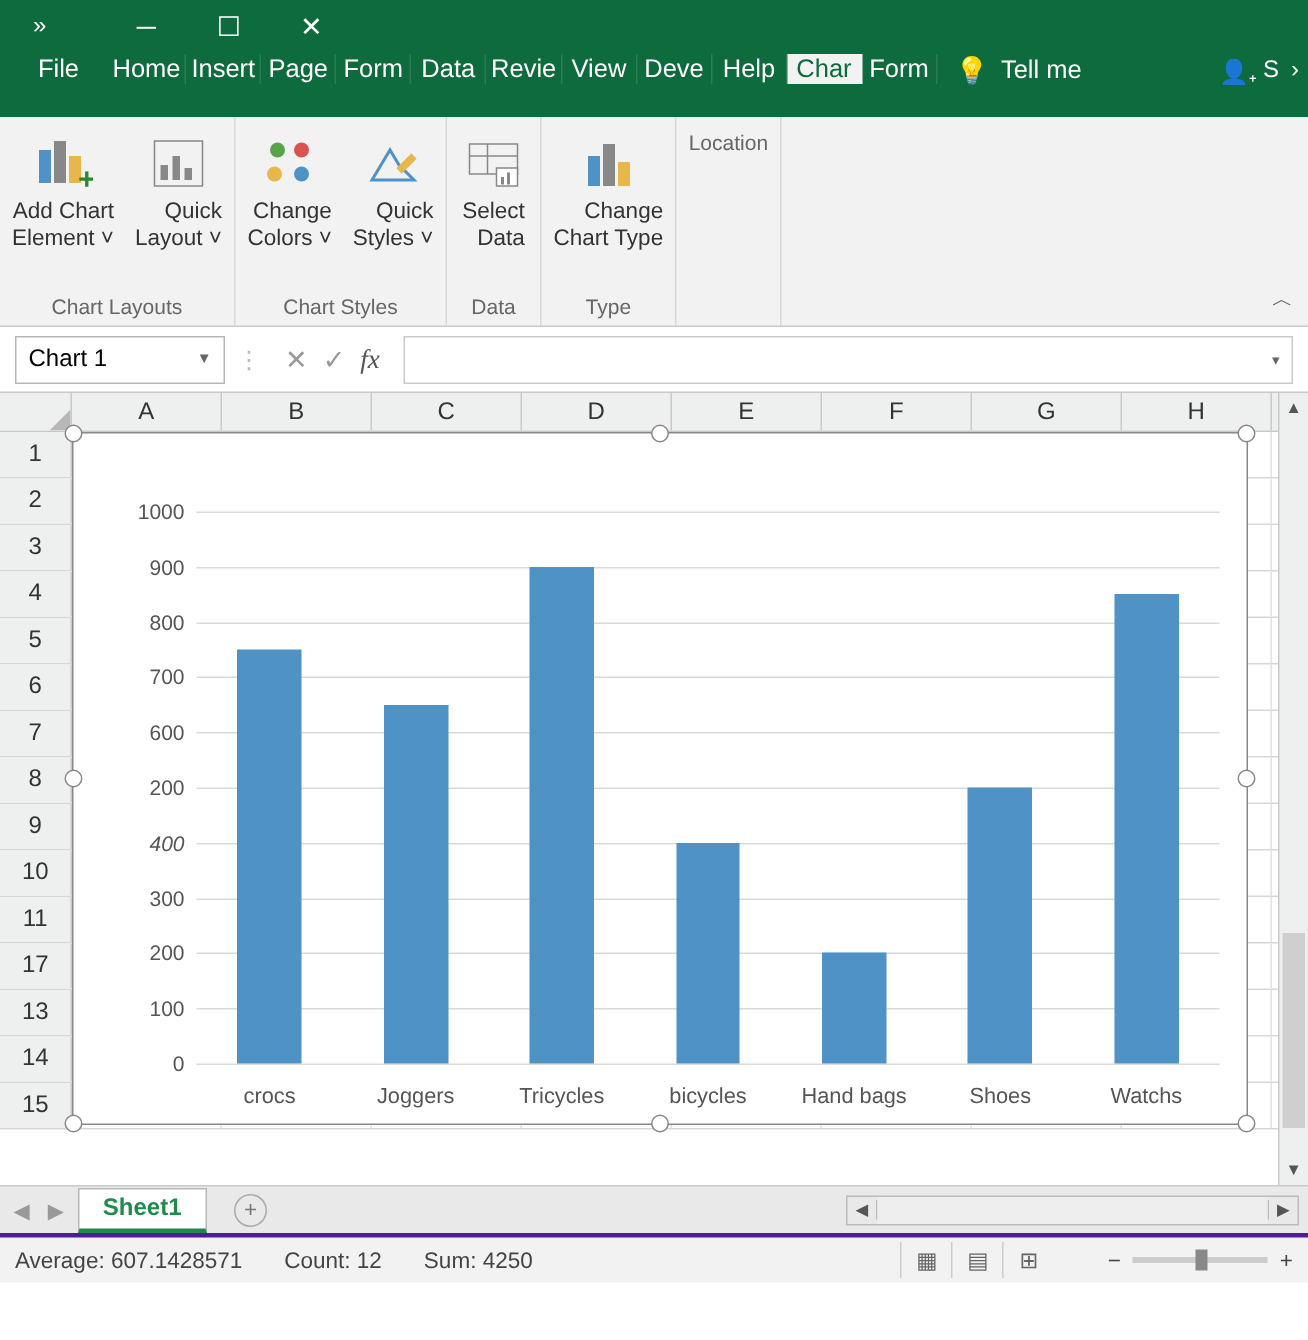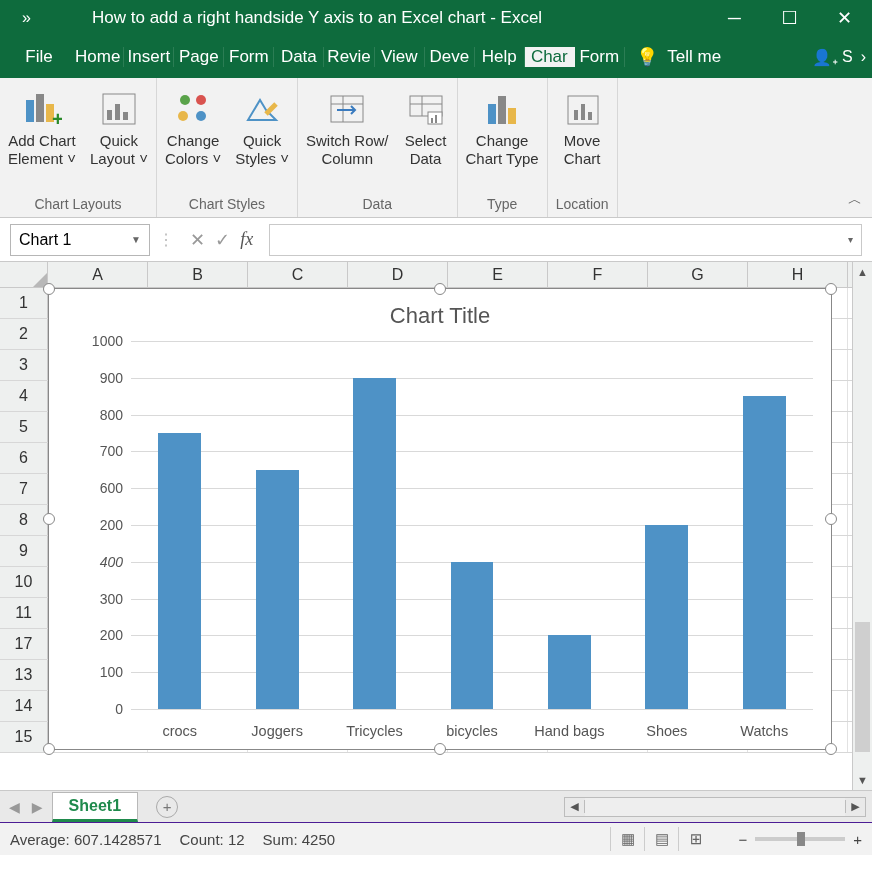--- a/index.html
+++ b/index.html
@@ -6,35 +6,35 @@
   body { width: 872px; height: 893px; background: #fff; overflow: hidden; user-select: none; }
 
   
   .titlebar { height: 36px; background: #0e6b3d; display: flex; align-items: center; color: #fff; }
   .titlebar .qat { width: 70px; display:flex; align-items:center; padding-left:22px; font-size:16px; }
   .titlebar .title { flex:1; text-align:left; font-size:17px; padding-left:22px; }
   .winbtns { display:flex; height:100%; }
   .winbtn { width:55px; display:flex; align-items:center; justify-content:center; font-size:18px; color:#fff; }
 
   
-  .tabstrip { height: 42px; background: #0e6b3d; display:flex; align-items:center; padding-left:6px; overflow:hidden; }
+  .tabstrip { height: 42px; background: #0e6b3d; display:flex; align-items:flex-start; padding-left:6px; overflow:hidden; }
   .filetab { width:66px; display:flex; align-items:center; justify-content:center; color:#fff; font-size:17px; }
   .tab { padding:0 3px; display:flex; align-items:center; justify-content:center; color:#fff; font-size:17px; border-right:1px solid rgba(255,255,255,0.12); min-width:50px; cursor:default;}
   .tab.active { background:#f2f2f2; color:#0e6b3d; }
   .tellme-area { display:flex; align-items:center; margin-left:12px; color:#fff; font-size:17px; gap:8px;}
   .bulb { font-size:18px;}
   .share-area { margin-left:auto; display:flex; align-items:center; color:#fff; font-size:16px; padding-right:6px; gap:4px;}
 
   
   .ribbon { height:140px; background:#f2f2f2; border-bottom:1px solid #c9c9c9; display:flex; position:relative;}
   .group { border-right:1px solid #d7d7d7; padding:6px 8px 2px 8px; display:flex; flex-direction:column; align-items:center; justify-content:space-between; }
   .group-inner { display:flex; gap:14px; align-items:flex-start; flex:1;}
   .bigbtn { display:flex; flex-direction:column; align-items:center; width:auto; gap:2px; font-size:15px; color:#333; padding-top:4px;}
   .bigbtn .ico { width:46px; height:42px; display:flex; align-items:center; justify-content:center; }
-  .bigbtn .lbl { text-align:center; line-height:1.2; font-size:15px;}
+  .bigbtn .lbl { text-align:right; line-height:1.2; font-size:15px;}
   .group-title { font-size:14px; color:#666; padding:3px 0;}
   .collapse-chev { position:absolute; right:10px; bottom:8px; color:#666; font-size:14px;}
 
   
   .fx-row { height:44px; display:flex; align-items:center; border-bottom:1px solid #c9c9c9; background:#fff; padding:6px 10px; gap:8px;}
   .namebox { width:140px; height:32px; border:1px solid #b6b6b6; display:flex; align-items:center; padding:0 8px; font-size:16px; justify-content:space-between;}
   .fx-btns { display:flex; align-items:center; gap:10px; padding:0 8px; color:#999; font-size:18px;}
   .fx-label { font-family: "Times New Roman", serif; font-style:italic; font-size:18px; color:#555;}
   .fx-input { flex:1; height:32px; border:1px solid #c9c9c9; padding:0 8px; font-size:16px; display:flex; align-items:center; justify-content:space-between;}
   .dd-caret { font-size:10px; color:#666;}
@@ -77,34 +77,33 @@
   .sheettabbar { height:32px; background:#e9e9e9; border-top:1px solid #c9c9c9; display:flex; align-items:center; padding:0 6px; gap:6px;}
   .navarrow { color:#999; font-size:14px; padding:0 3px;}
   .sheettab { background:#fff; border:1px solid #b8b8b8; border-bottom:3px solid #1f8a4c; padding:4px 16px; font-size:16px; font-weight:bold; color:#1f8a4c;}
   .addsheet { width:22px; height:22px; border:1px solid #aaa; border-radius:50%; display:flex; align-items:center; justify-content:center; color:#777; margin-left:12px; font-size:15px;}
   .hscroll { margin-left:auto; display:flex; align-items:center; gap:0; border:1px solid #bcbcbc; height:20px;}
   .hscroll .harrow { width:20px; display:flex; align-items:center; justify-content:center; font-size:11px; color:#555; border-right:1px solid #bcbcbc;}
   .hscroll .htrack { width:260px; height:100%; background:#eee; position:relative;}
   .hscroll .harrow:last-child{border-right:none;border-left:1px solid #bcbcbc;}
 
   
-  .statusbar { height:33px; background:#f2f2f2; border-top:1px solid #4c1d95; display:flex; align-items:center; padding:0 10px; font-size:15px; color:#444; gap:18px;}
+  .statusbar { height:33px; background:#f2f2f2; border-top:3px solid #4c1d95; display:flex; align-items:center; padding:0 10px; font-size:15px; color:#444; gap:28px;}
   .viewbtns { margin-left:auto; display:flex; align-items:center; gap:0;}
   .viewbtn { width:34px; height:24px; border-left:1px solid #ccc; display:flex; align-items:center; justify-content:center; color:#666;}
   .zoom { display:flex; align-items:center; gap:8px; margin-left:8px;}
   .zoom .track { width:90px; height:4px; background:#ccc; position:relative;}
   .zoom .tick { position:absolute; left:50%; top:-4px; width:1px; height:12px; background:#888;}
   .zoom .thumb { position:absolute; left:46%; top:-5px; width:8px; height:14px; background:#888;}
 </style>
 </head>
 <body>
 
 <div class="titlebar">
   <div class="qat">»</div>
-  <div class="title">How to add a right handside Y axis to an Excel chart  -  Excel</div>
   <div class="winbtns">
     <div class="winbtn">─</div>
     <div class="winbtn">☐</div>
     <div class="winbtn">✕</div>
   </div>
 </div>
 
 <div class="tabstrip">
   <div class="filetab">File</div>
   <div id="tabs-host" style="display:flex;">
@@ -183,31 +182,20 @@
             <div class="lbl">Quick<br>Styles ˅</div>
           </div>
         </div>
         <div class="group-title">Chart Styles</div>
       </div>
       <div class="group">
         <div class="group-inner">
           <div class="bigbtn">
             <div class="ico">
               <svg width="40" height="38">
-                <rect x="4" y="6" width="32" height="26" fill="none" stroke="#888"></rect>
-                <line x1="4" y1="14" x2="36" y2="14" stroke="#888"></line>
-                <line x1="16" y1="6" x2="16" y2="32" stroke="#888"></line>
-                <path d="M10 20 L28 20 M24 16 L28 20 L24 24" fill="none" stroke="#3a7bbf" stroke-width="2"></path>
-              </svg>
-            </div>
-            <div class="lbl">Switch Row/<br>Column</div>
-          </div>
-          <div class="bigbtn">
-            <div class="ico">
-              <svg width="40" height="38">
                 <rect x="4" y="6" width="32" height="20" fill="none" stroke="#888"></rect>
                 <line x1="4" y1="14" x2="36" y2="14" stroke="#888"></line>
                 <line x1="16" y1="6" x2="16" y2="26" stroke="#888"></line>
                 <rect x="22" y="22" width="14" height="12" fill="#fff" stroke="#888"></rect>
                 <rect x="25" y="28" width="2" height="5" fill="#888"></rect>
                 <rect x="29" y="25" width="2" height="8" fill="#888"></rect>
               </svg>
             </div>
             <div class="lbl">Select<br>Data</div>
           </div>
@@ -223,33 +211,20 @@
                 <rect x="16" y="6" width="8" height="28" fill="#888"></rect>
                 <rect x="26" y="18" width="8" height="16" fill="#e8b74a"></rect>
               </svg>
             </div>
             <div class="lbl">Change<br>Chart Type</div>
           </div>
         </div>
         <div class="group-title">Type</div>
       </div>
       <div class="group">
-        <div class="group-inner">
-          <div class="bigbtn">
-            <div class="ico">
-              <svg width="40" height="38">
-                <rect x="6" y="6" width="30" height="28" fill="none" stroke="#888"></rect>
-                <rect x="12" y="20" width="4" height="10" fill="#888"></rect>
-                <rect x="19" y="14" width="4" height="16" fill="#888"></rect>
-                <rect x="26" y="22" width="4" height="8" fill="#888"></rect>
-              </svg>
-            </div>
-            <div class="lbl">Move<br>Chart</div>
-          </div>
-        </div>
         <div class="group-title">Location</div>
       </div>
     </div>
   <div class="collapse-chev">︿</div>
 </div>
 
 <div class="fx-row">
   <div class="namebox">
     <span>Chart 1</span>
     <span class="dd-caret">▼</span>
@@ -448,21 +423,20 @@
           <div class="cell"></div>
           <div class="cell"></div>
           <div class="cell"></div>
           <div class="cell"></div>
           <div class="cell"></div>
         </div>
       </div>
 
     <div class="chart-obj">
       <div class="chart-sel">
-        <div class="chart-title">Chart Title</div>
         <div class="plot">
           <div class="yaxis" id="yaxis-host">
               <div class="ytick" style="top: 0%;">1000</div>
               <div class="ytick" style="top: 10%;">900</div>
               <div class="ytick" style="top: 20%;">800</div>
               <div class="ytick" style="top: 30%;">700</div>
               <div class="ytick" style="top: 40%;">600</div>
               <div class="ytick" style="top: 50%;">200</div>
               <div class="ytick" style="top: 60%; font-style: italic;">400</div>
               <div class="ytick" style="top: 70%;">300</div>

